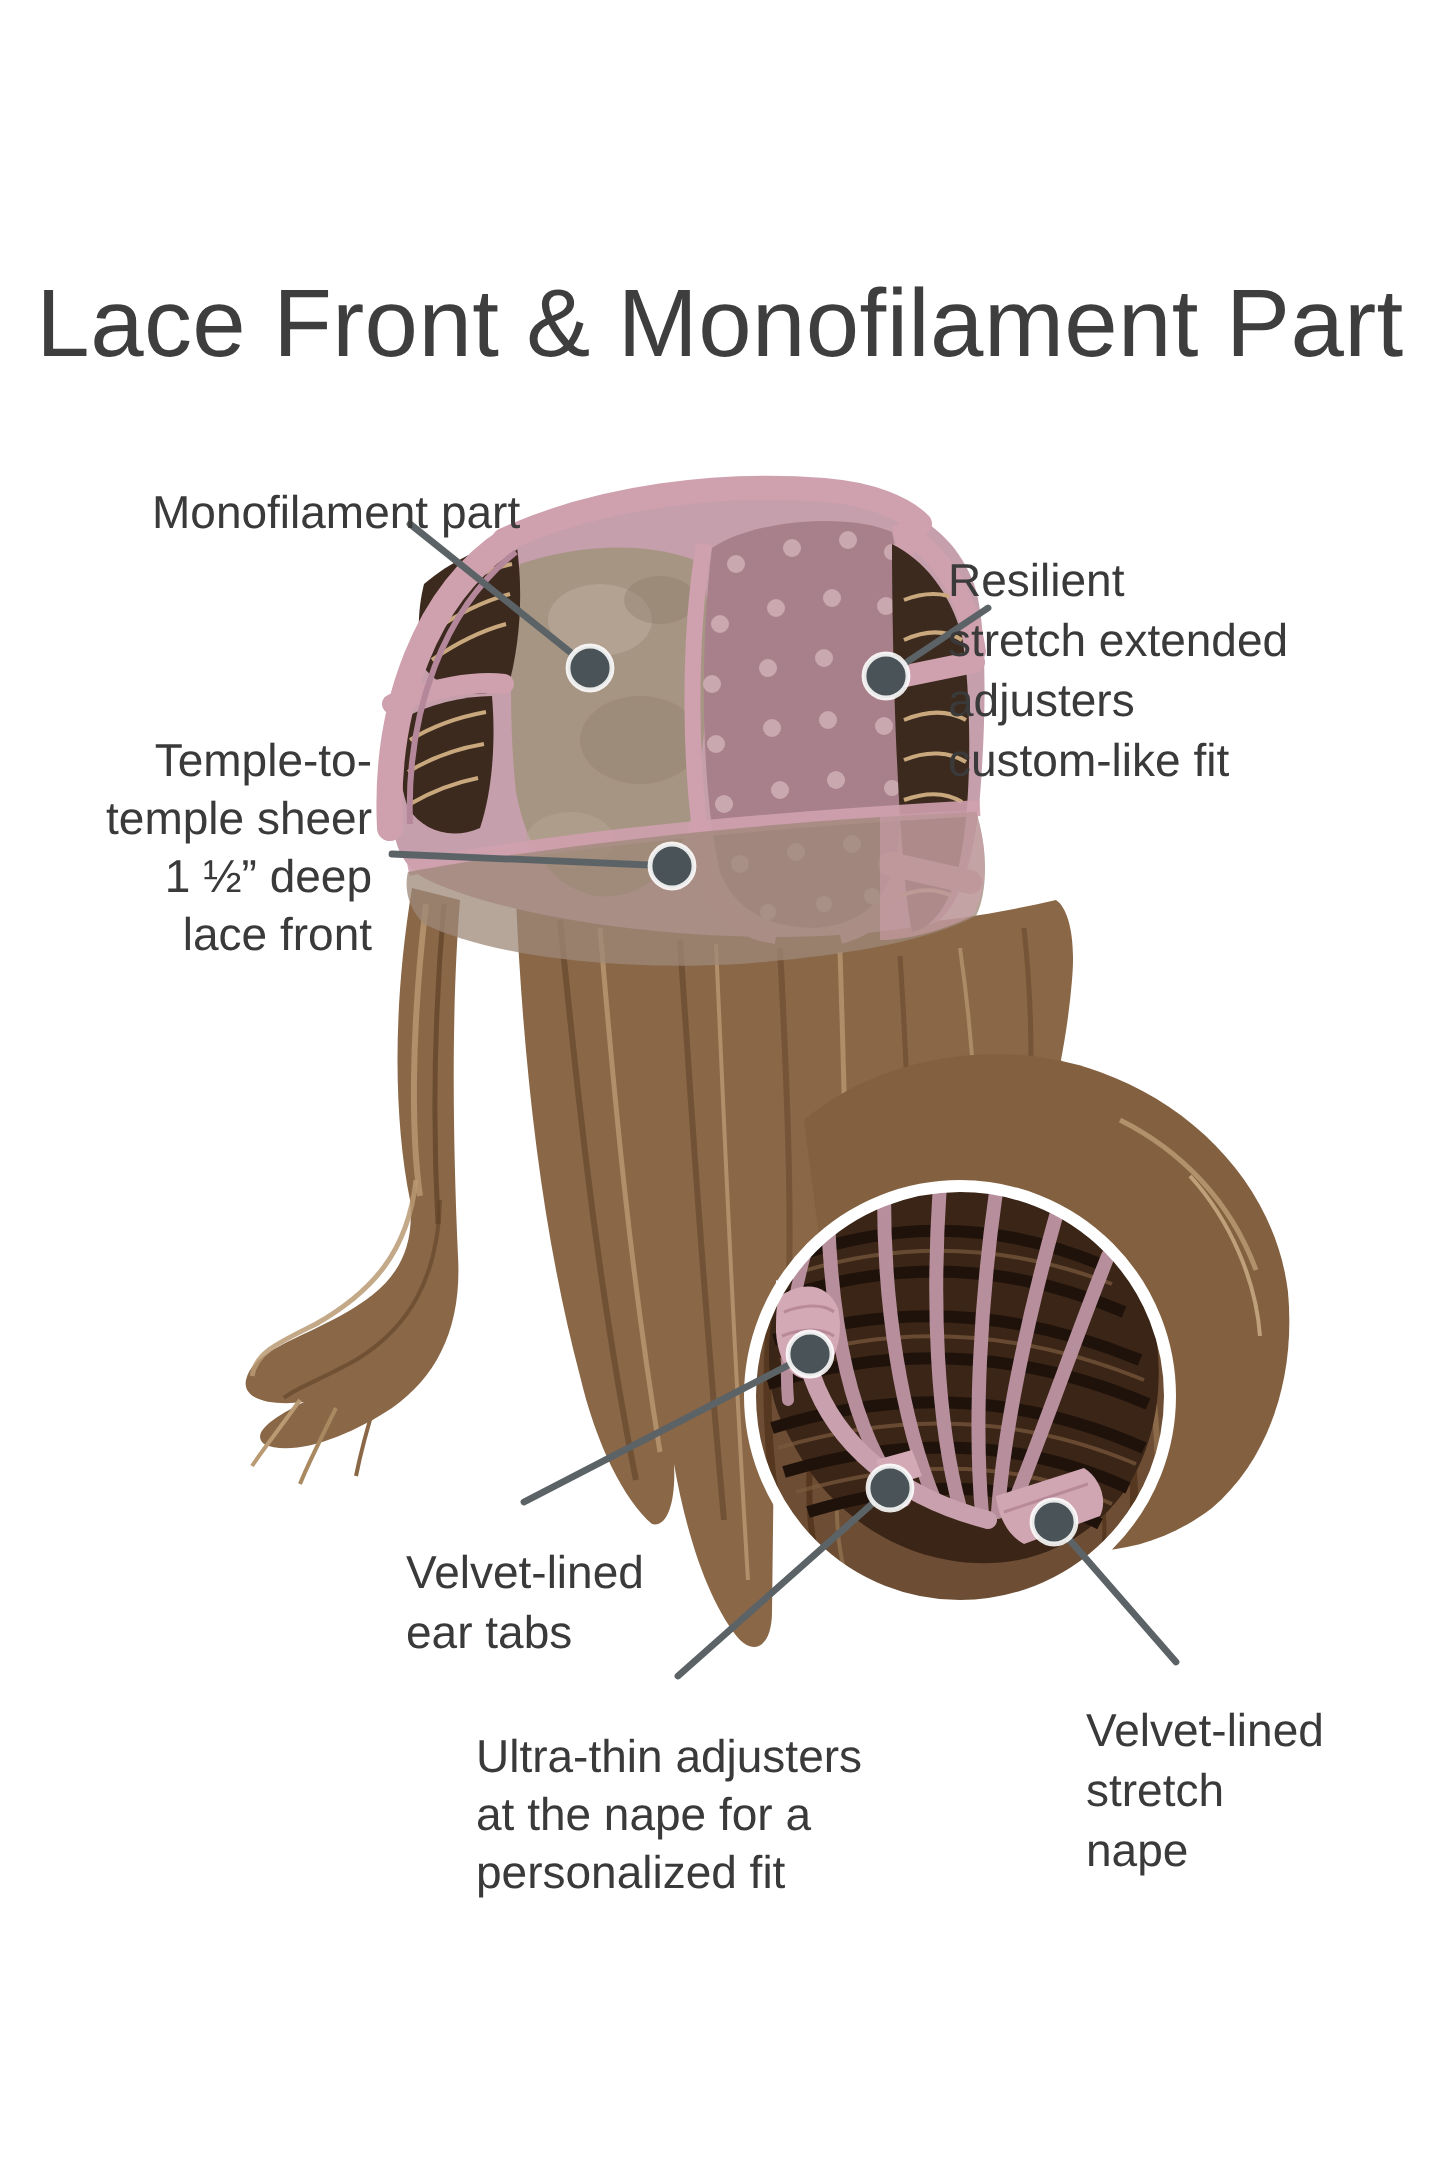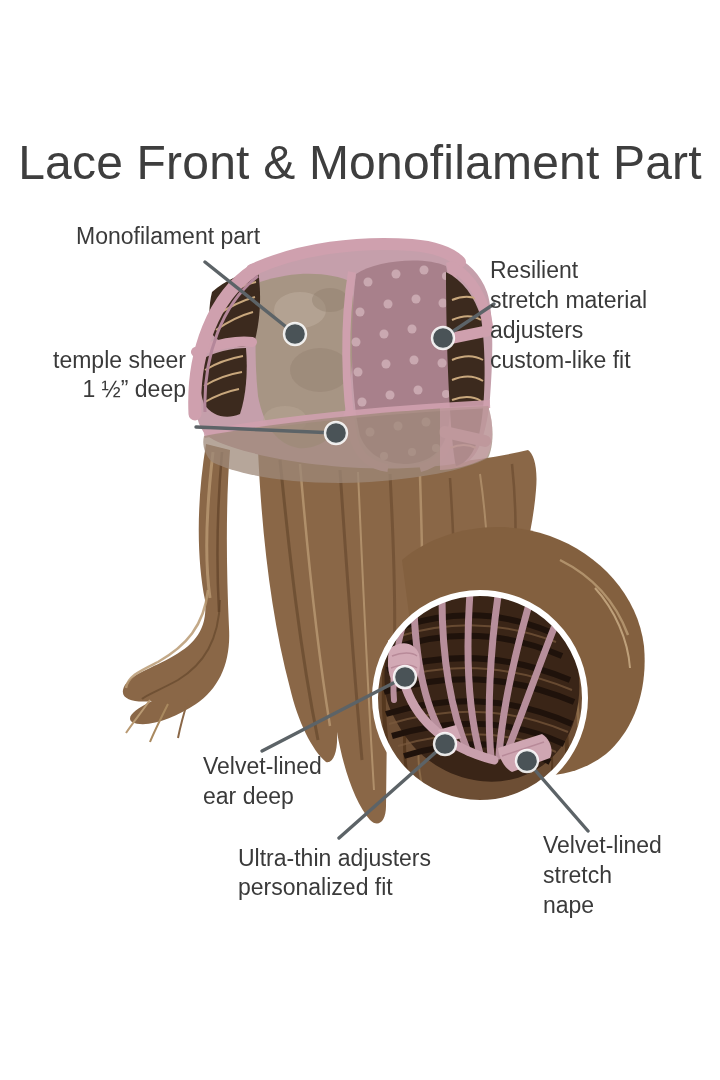--- a/index.html
+++ b/index.html
@@ -7,24 +7,24 @@
     --cap_pink:#cfa0ae; --cap_pink_deep:#b4879a; --panel:#a8808b; --panel_dot:#cfb0b7;
     --mono_tan:#a79584; --weft_dark:#3c2a1e; --weft_hl:#c9a87d;
     --hair_mid:#8a6747; --hair_dark:#5f4228; --hair_light:#b99a73;
     --lace_tan:#9e8878; --bg:#ffffff;
   }
   html,body{margin:0;padding:0;background:var(--bg);}
   .stage{position:relative;width:720px;height:1080px;background:var(--bg);overflow:hidden;
          font-family:"Liberation Sans","DejaVu Sans",sans-serif;color:var(--text);}
   .title{position:absolute;top:140px;left:0;width:720px;text-align:center;
          font-size:48px;line-height:46px;font-weight:400;letter-spacing:0.2px;color:#3e3e3e;}
-  .lbl{position:absolute;font-size:23px;line-height:30px;color:#3a3a3a;}
+  .lbl{position:absolute;font-size:23px;line-height:30px;color:#3a3a3a;margin-top:20px;}
   .lbl .ln{display:block;}
   #lbl-mono{left:76px;top:221px;}
-  #lbl-resilient{left:490px;top:255px;}
+  #lbl-resilient{left:474px;top:255px;}
   #lbl-temple{left:18px;top:346px;width:168px;text-align:right;line-height:29px;}
   #lbl-ear{left:203px;top:751px;}
   #lbl-adjusters{left:238px;top:844px;line-height:29px;}
   #lbl-nape{left:543px;top:830px;}
   svg{position:absolute;left:0;top:0;}
 </style>
 </head>
 <body>
 
 <div class="stage">
@@ -213,37 +213,40 @@
       <circle cx="527" cy="761" r="11"></circle>
     </g>
   </svg>
 
   <div class="lbl" id="lbl-mono">
     <span class="ln">Monofilament part</span>
   </div>
 
   <div class="lbl" id="lbl-resilient">
     <span class="ln">Resilient</span>
-    <span class="ln">stretch material</span>
+    <span class="ln">stretch extended</span>
     <span class="ln">adjusters</span>
     <span class="ln">custom-like fit</span>
   </div>
 
   <div class="lbl" id="lbl-temple">
+    <span class="ln">Temple-to-</span>
     <span class="ln">temple sheer</span>
     <span class="ln">1 ½” deep</span>
+    <span class="ln">lace front</span>
   </div>
 
   <div class="lbl" id="lbl-ear">
     <span class="ln">Velvet-lined</span>
-    <span class="ln">ear deep</span>
+    <span class="ln">ear tabs</span>
   </div>
 
   <div class="lbl" id="lbl-adjusters">
     <span class="ln">Ultra-thin adjusters</span>
+    <span class="ln">at the nape for a</span>
     <span class="ln">personalized fit</span>
   </div>
 
   <div class="lbl" id="lbl-nape">
     <span class="ln">Velvet-lined</span>
     <span class="ln">stretch</span>
     <span class="ln">nape</span>
   </div>
 
 </div>

